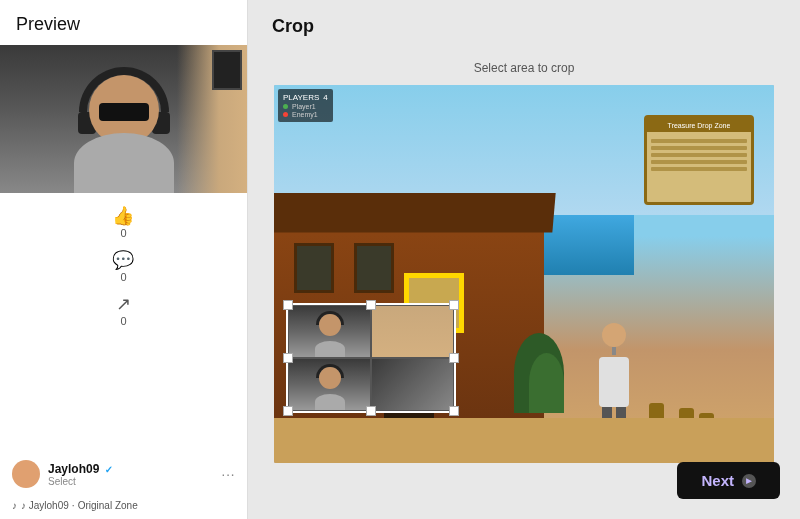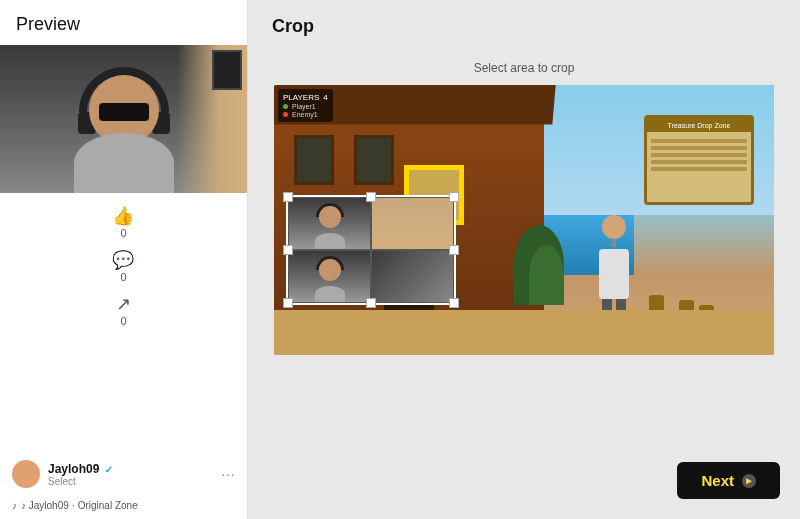--- a/index.html
+++ b/index.html
@@ -211,21 +211,21 @@
     #select-area-text {
       text-align: center;
       color: #555;
       font-size: 12px;
       margin-bottom: 10px;
     }
 
     #crop-image-container {
       position: relative;
       width: 500px;
-      height: 270px;
+      height: 378px;
       margin: 0 auto;
       background: #888;
       border-radius: 2px;
       overflow: hidden;
     }
 
     
     #game-bg {
       width: 100%;
       height: 100%;
@@ -476,21 +476,21 @@
       height: 60px;
       background: linear-gradient(180deg, #40a8e0 0%, #2080b0 100%);
     }
 
     
     #next-button {
       position: fixed;
       bottom: 20px;
       right: 20px;
       background: #111;
-      color: #fde047;
+      color: #c4b5fd;
       border: none;
       border-radius: 6px;
       padding: 10px 24px;
       font-size: 15px;
       font-weight: 600;
       cursor: pointer;
       display: flex;
       align-items: center;
       gap: 8px;
       z-index: 100;

